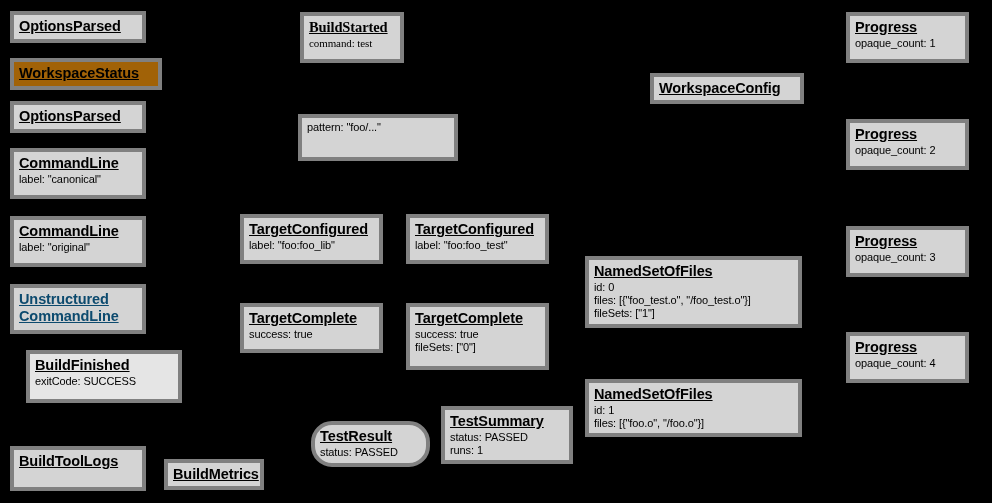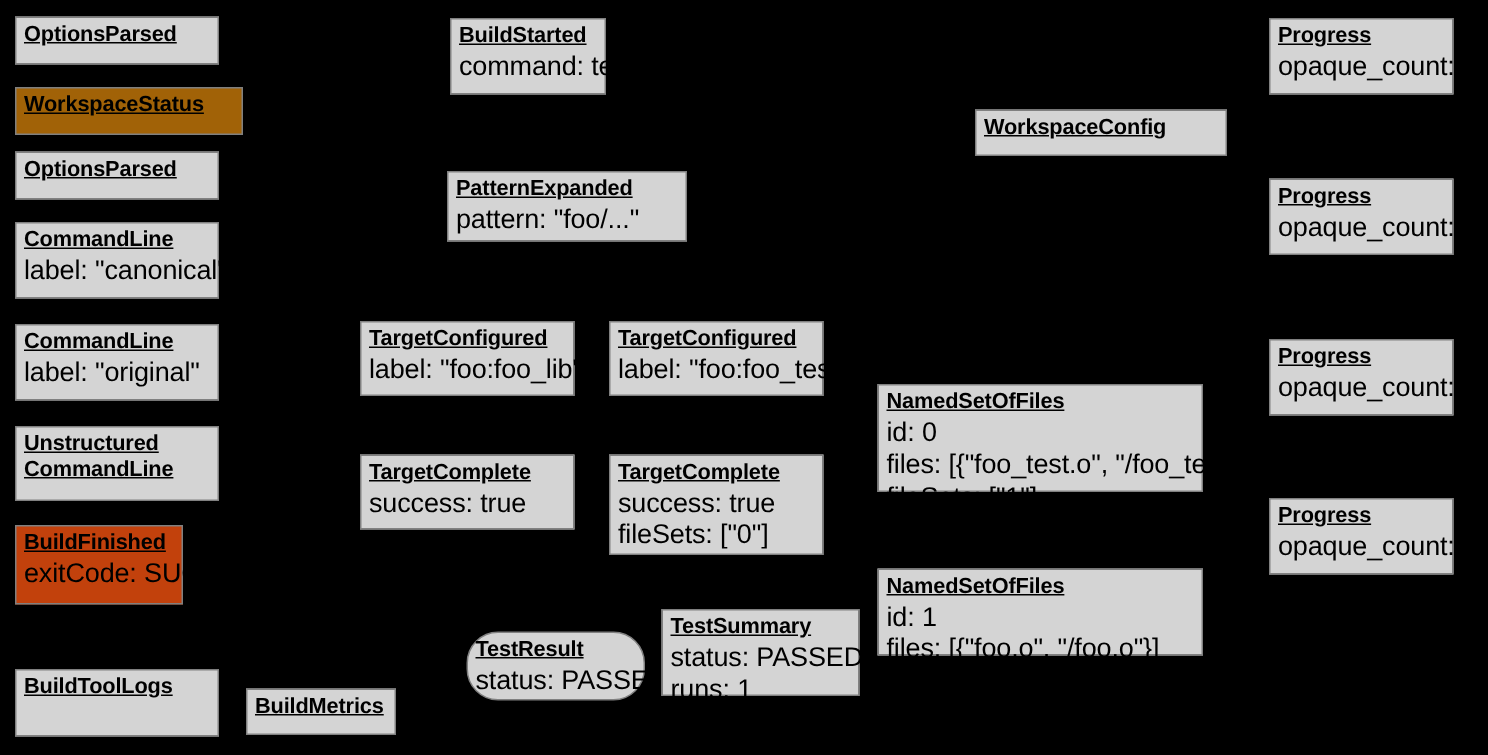--- a/index.html
+++ b/index.html
@@ -12,37 +12,37 @@
     position: relative;
     width: 992px;
     height: 503px;
     background: #000000;
     overflow: hidden;
     font-family: "Liberation Sans", sans-serif;
   }
   .node {
     position: absolute;
     background: #d4d4d4;
-    border: 1px solid #701a75;
+    border: 4px solid #701a75;
     box-sizing: border-box;
     padding: 3px 18px 4px 5px;
     color: #000000;
     line-height: 1.18;
   }
   .node-title {
     font-size: 14.5px;
     font-weight: bold;
     text-decoration: underline;
     white-space: pre-line;
     letter-spacing: -0.1px;
     display: block;
     margin-bottom: 1px;
   }
   .node-field {
-    font-size: 18px;
+    font-size: 11px;
     font-weight: normal;
     display: block;
     white-space: nowrap;
     letter-spacing: -0.1px;
   }
 </style>
 </head>
 <body>
 
 <div id="canvas" style="background: rgb(0, 0, 0);">
@@ -56,40 +56,39 @@
       <span class="node-title">OptionsParsed</span>
     </div>
     <div class="node" style="left: 10px; top: 148px; width: 136px; height: 51px; background: rgb(212, 212, 212); border-color: rgb(128, 128, 128); color: rgb(0, 0, 0);">
       <span class="node-title">CommandLine</span>
       <span class="node-field">label: "canonical"</span>
     </div>
     <div class="node" style="left: 10px; top: 216px; width: 136px; height: 51px; background: rgb(212, 212, 212); border-color: rgb(128, 128, 128); color: rgb(0, 0, 0);">
       <span class="node-title">CommandLine</span>
       <span class="node-field">label: "original"</span>
     </div>
-    <div class="node" style="left: 10px; top: 284px; width: 136px; height: 50px; background: rgb(212, 212, 212); border-color: rgb(128, 128, 128); color: #000000;">
+    <div class="node" style="left: 10px; top: 284px; width: 136px; height: 50px; background: rgb(212, 212, 212); border-color: rgb(128, 128, 128); color: #0c4a6e;">
       <span class="node-title">Unstructured
 CommandLine</span>
     </div>
-    <div class="node" style="left: 10px; top: 350px; width: 112px; height: 53px; background: #c2410c; border-color: rgb(128, 128, 128); color: rgb(0, 0, 0);">
+    <div class="node" style="left: 26px; top: 350px; width: 156px; height: 53px; background: #e5e5e5; border-color: rgb(128, 128, 128); color: rgb(0, 0, 0);">
       <span class="node-title">BuildFinished</span>
       <span class="node-field">exitCode: SUCCESS</span>
     </div>
     <div class="node" style="left: 10px; top: 446px; width: 136px; height: 45px; background: rgb(212, 212, 212); border-color: rgb(128, 128, 128); color: rgb(0, 0, 0);">
       <span class="node-title">BuildToolLogs</span>
     </div>
     <div class="node" style="left: 164px; top: 428px; width: 100px; height: 31px; background: rgb(212, 212, 212); border-color: rgb(128, 128, 128); color: rgb(0, 0, 0); margin-top: 31px;">
       <span class="node-title">BuildMetrics</span>
     </div>
-    <div class="node" style="left: 300px; top: 12px; width: 104px; height: 51px; background: rgb(212, 212, 212); border-color: rgb(128, 128, 128); color: rgb(0, 0, 0);">
+    <div class="node" style="left: 300px; top: 12px; width: 104px; height: 51px; background: rgb(212, 212, 212); border-color: rgb(128, 128, 128); color: rgb(0, 0, 0); font-family: Liberation Serif, serif;">
       <span class="node-title">BuildStarted</span>
       <span class="node-field">command: test</span>
     </div>
     <div class="node" style="left: 298px; top: 114px; width: 160px; height: 47px; background: rgb(212, 212, 212); border-color: rgb(128, 128, 128); color: rgb(0, 0, 0);">
-      <span class="node-title">PatternExpanded</span>
       <span class="node-field">pattern: "foo/..."</span>
     </div>
     <div class="node" style="left: 240px; top: 214px; width: 143px; height: 50px; background: rgb(212, 212, 212); border-color: rgb(128, 128, 128); color: rgb(0, 0, 0);">
       <span class="node-title">TargetConfigured</span>
       <span class="node-field">label: "foo:foo_lib"</span>
     </div>
     <div class="node" style="left: 406px; top: 214px; width: 143px; height: 50px; background: rgb(212, 212, 212); border-color: rgb(128, 128, 128); color: rgb(0, 0, 0);">
       <span class="node-title">TargetConfigured</span>
       <span class="node-field">label: "foo:foo_test"</span>
     </div>
@@ -104,21 +103,21 @@
     </div>
     <div class="node" style="left: 311px; top: 421px; width: 119px; height: 46px; background: rgb(212, 212, 212); border-color: rgb(128, 128, 128); color: rgb(0, 0, 0); border-radius: 21px;">
       <span class="node-title">TestResult</span>
       <span class="node-field">status: PASSED</span>
     </div>
     <div class="node" style="left: 441px; top: 406px; width: 132px; height: 58px; background: rgb(212, 212, 212); border-color: rgb(128, 128, 128); color: #000000;">
       <span class="node-title">TestSummary</span>
       <span class="node-field">status: PASSED</span>
       <span class="node-field">runs: 1</span>
     </div>
-    <div class="node" style="left: 650px; top: 73px; width: 168px; height: 31px; background: rgb(212, 212, 212); border-color: rgb(128, 128, 128); color: rgb(0, 0, 0);">
+    <div class="node" style="left: 650px; top: 73px; width: 154px; height: 31px; background: rgb(212, 212, 212); border-color: rgb(128, 128, 128); color: rgb(0, 0, 0);">
       <span class="node-title">WorkspaceConfig</span>
     </div>
     <div class="node" style="left: 585px; top: 256px; width: 217px; height: 72px; background: rgb(212, 212, 212); border-color: rgb(128, 128, 128); color: rgb(0, 0, 0);">
       <span class="node-title">NamedSetOfFiles</span>
       <span class="node-field">id: 0</span>
       <span class="node-field">files: [{"foo_test.o", "/foo_test.o"}]</span>
       <span class="node-field">fileSets: ["1"]</span>
     </div>
     <div class="node" style="left: 585px; top: 379px; width: 217px; height: 58px; background: rgb(212, 212, 212); border-color: rgb(128, 128, 128); color: rgb(0, 0, 0);">
       <span class="node-title">NamedSetOfFiles</span>

